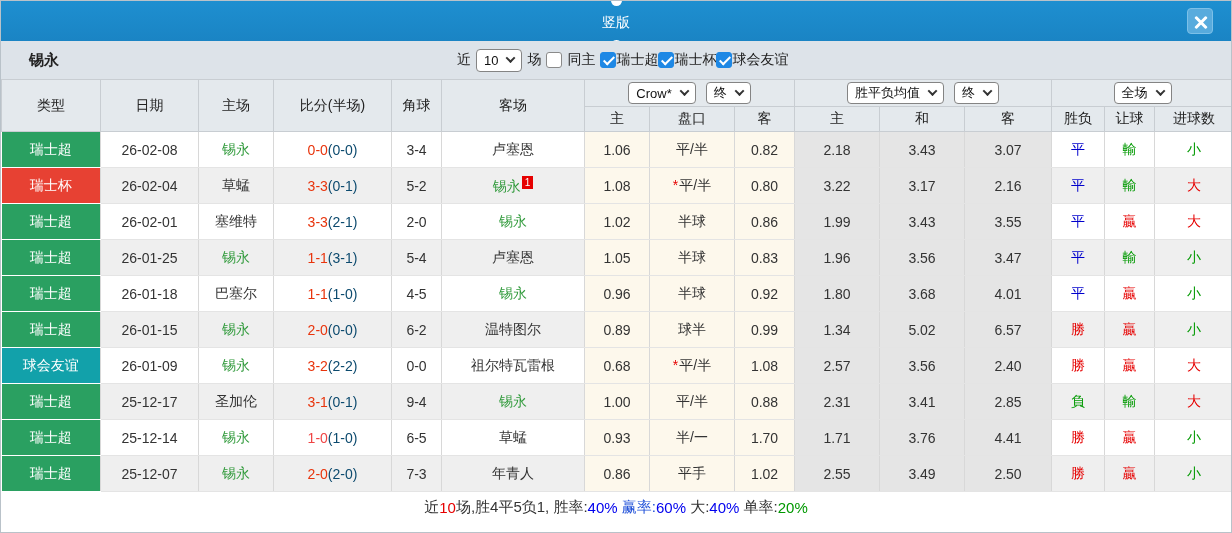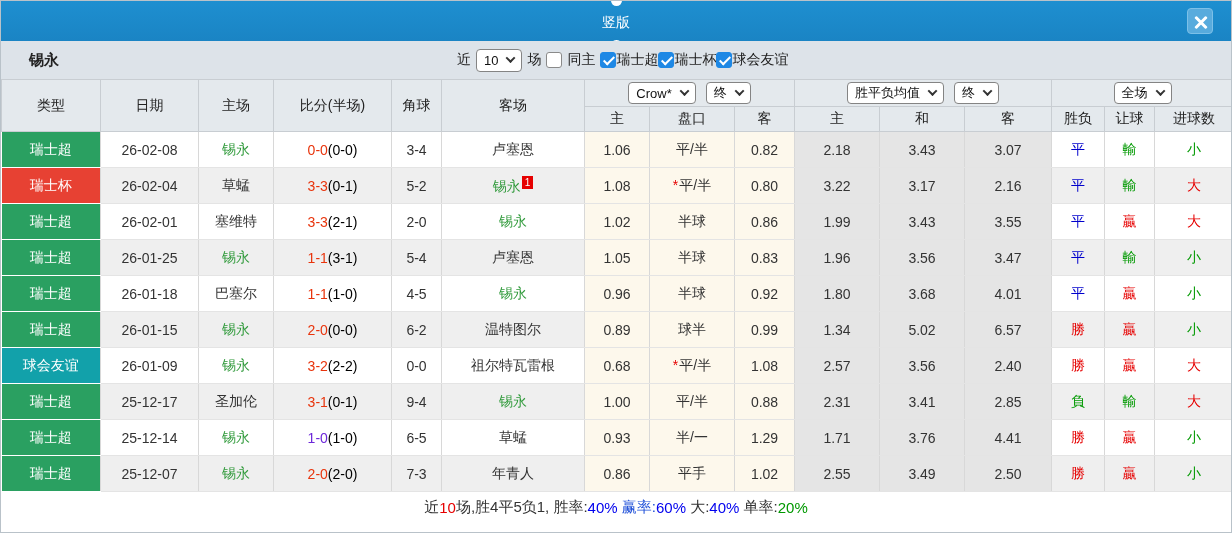--- a/index.html
+++ b/index.html
@@ -35,21 +35,21 @@
   thead th { background:#e4e9ed; border:1px solid #c8cdd2; font-weight:normal; font-size:14px; color:#222; height:25px; padding:0; }
   thead th.sel-cell { padding:2px 0; }
   thead th .sel { height:22px; }
   tbody td { text-align:center; vertical-align:middle; height:36px; font-size:14px; color:#333; border-right:1px solid #d8d8d8; border-bottom:1px solid #e4e4e4; padding:0; }
   tbody td.plain { background:#fff; }
   tr.even td.plain { background:#efefef; }
   tbody td.cream { background:#fdf8ec; }
   tbody td.blue { background:#e5e5e5; }
   td.type { color:#fff; border-bottom:1px solid #fff; font-size:14px; }
   .full-score { color:#e8340c; }
-  .half-score { color:#000000; }
+  .half-score { color:#0c4a6e; }
   .star { color:#e60000; margin-right:1px; }
   .card { display:inline-block; background:#e60000; color:#fff; font-size:10px; line-height:13px; padding:0 3px; margin-left:1px; vertical-align:5px; }
   .hdr-sel-row { display:flex; align-items:center; justify-content:center; gap:10px; }
 
   
   .summary { height:30px; display:flex; align-items:center; justify-content:center; font-size:15px; background:#fff; }
   .summary span { white-space:pre; }
 </style>
 </head>
 <body>
@@ -297,26 +297,26 @@
           <td class="blue">3.41</td>
           <td class="blue">2.85</td>
           <td class="plain" style="color: rgb(0, 153, 0);">負</td>
           <td class="plain" style="color: rgb(0, 153, 0);">輸</td>
           <td class="plain" style="color: rgb(230, 0, 0);">大</td>
         </tr>
         <tr>
           <td class="type" style="background: rgb(42, 160, 97);">瑞士超</td>
           <td class="plain">25-12-14</td>
           <td class="plain" style="color: rgb(46, 153, 57);">锡永</td>
-          <td class="plain"><span class="full-score" style="color: #6d28d9;">1-0</span><span class="half-score">(1-0)</span></td>
+          <td class="plain"><span class="full-score" style="color: #ef4444;">1-0</span><span class="half-score">(1-0)</span></td>
           <td class="plain">6-5</td>
           <td class="plain"><span>草蜢</span></td>
           <td class="cream">0.93</td>
           <td class="cream"><span>半/一</span></td>
-          <td class="cream">1.29</td>
+          <td class="cream">1.70</td>
           <td class="blue">1.71</td>
           <td class="blue">3.76</td>
           <td class="blue">4.41</td>
           <td class="plain" style="color: rgb(230, 0, 0);">勝</td>
           <td class="plain" style="color: rgb(230, 0, 0);">贏</td>
           <td class="plain" style="color: rgb(0, 153, 0);">小</td>
         </tr>
         <tr class="even">
           <td class="type" style="background: rgb(42, 160, 97);">瑞士超</td>
           <td class="plain">25-12-07</td>

